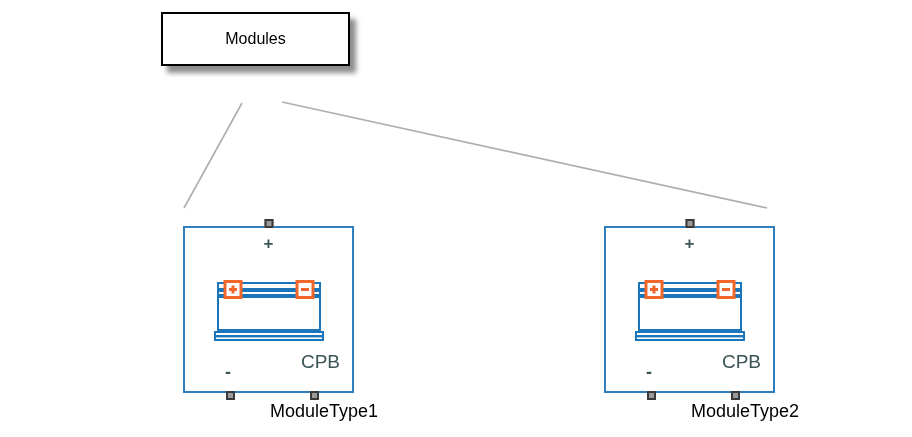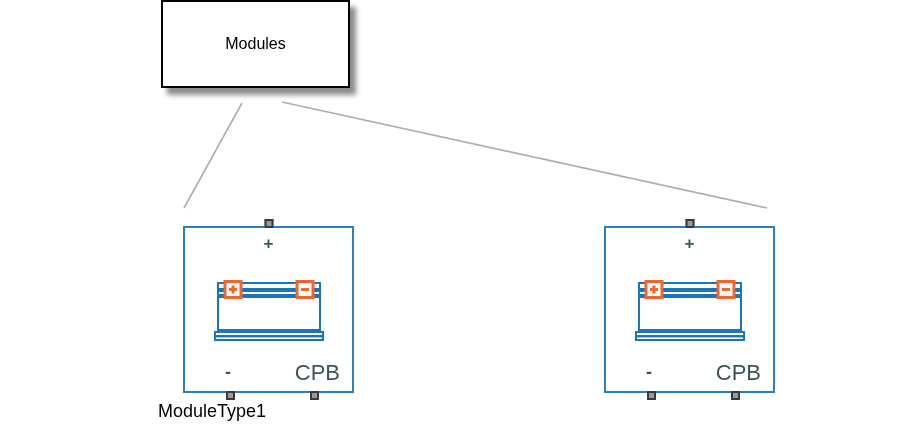--- a/index.html
+++ b/index.html
@@ -7,21 +7,21 @@
     position:relative;width:912px;height:437px;background:#ffffff;
     font-family:"Liberation Sans",sans-serif;overflow:hidden;
   }
   
   .libbox{
     position:absolute;background:#fff;border:2px solid #000;box-sizing:border-box;
     box-shadow:6px 7px 5px rgba(0,0,0,0.45);
     display:flex;align-items:center;justify-content:center;
     font-size:16px;color:#000;
   }
-  #libbox-modules{left:161px;top:0;width:189px;height:88px;}
+  #libbox-modules{left:161px;top:12px;width:189px;height:54px;}
   #libbox-parallel{left:425px;top:12px;width:185px;height:73px;}
   
   #connector-svg{position:absolute;left:0;top:0;width:912px;height:437px;pointer-events:none;}
   
   .module-block{
     position:absolute;width:171px;height:167px;box-sizing:border-box;
     border:2px solid #2f7fbe;background:#fff;
   }
   #module-block-1{left:183px;top:226px;}
   #module-block-2{left:604px;top:226px;}
@@ -34,28 +34,28 @@
   .port-br{left:125px;bottom:-9px;}
   .plus-label{
     position:absolute;left:50%;transform:translateX(-50%);top:6px;
     font-size:17px;font-weight:bold;color:#3e5557;
   }
   .minus-label{
     position:absolute;left:40px;bottom:8px;
     font-size:18px;font-weight:bold;color:#3e5557;
   }
   .badge-label{
-    position:absolute;right:12px;bottom:5px;
-    font-size:22px;color:#3c5456;
+    position:absolute;right:12px;bottom:18px;
+    font-size:19px;color:#3c5456;
   }
   .battery-icon{
     position:absolute;left:50%;transform:translateX(-50%);top:52px;
   }
   .module-name{
-    position:absolute;width:220px;text-align:left;top:401px;
+    position:absolute;width:220px;text-align:right;top:401px;
     font-size:18px;color:#000;
   }
   #module-name-1{left:158px;}
   #module-name-2{left:579px;}
 </style>
 </head>
 <body>
 
 <div id="canvas">
 
@@ -101,14 +101,15 @@
       <rect x="12" y="1.5" width="16" height="16" fill="#fff" stroke="#f1662a" stroke-width="3"></rect>
       <path d="M20 5.5 v8 M16 9.5 h8" stroke="#f1662a" stroke-width="3" fill="none"></path>
       <rect x="84" y="1.5" width="16" height="16" fill="#fff" stroke="#f1662a" stroke-width="3"></rect>
       <path d="M88 9.5 h8" stroke="#f1662a" stroke-width="3" fill="none"></path>
     </svg>
     <div class="minus-label">-</div>
     <div class="badge-label">CPB</div>
     <div class="port port-bl"></div>
     <div class="port port-br"></div>
   </div>
+  <div class="module-name" id="module-name-2">ModuleType2</div>
 
 </div>
 
 </body></html>

